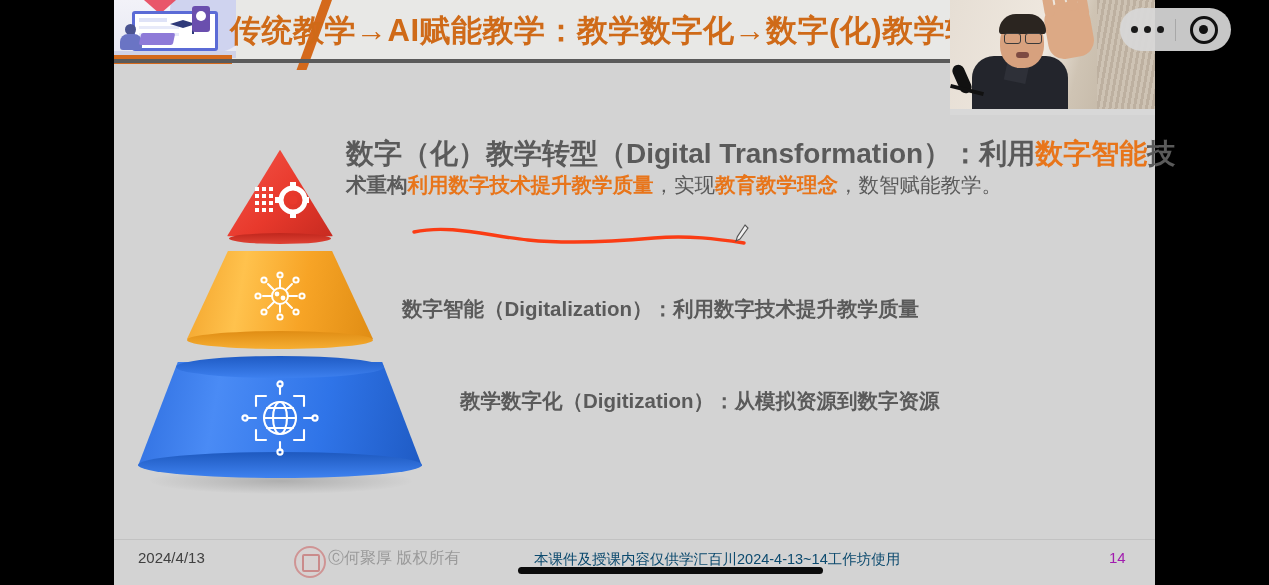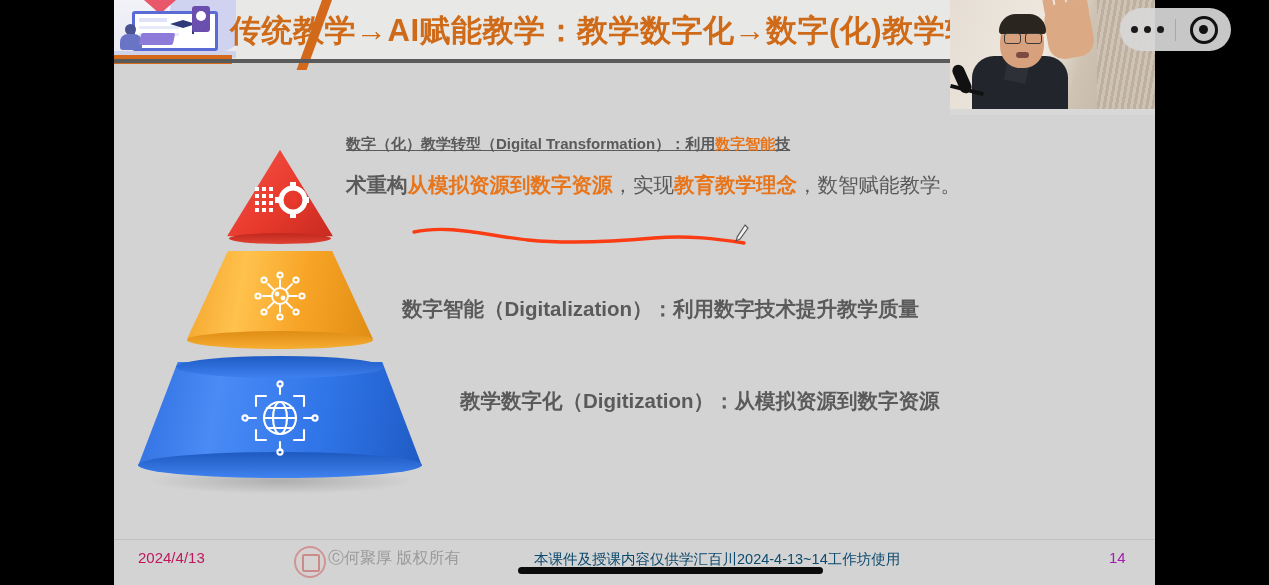--- a/index.html
+++ b/index.html
@@ -29,21 +29,21 @@
   #header-illu .pad .av{position:absolute;left:4px;top:5px;width:10px;height:10px;border-radius:50%;background:#fff;}
   #header-illu .redtri{position:absolute;left:30px;top:0px;width:0;height:0;border-left:16px solid transparent;border-right:16px solid transparent;border-top:14px solid #e8465a;opacity:.9;}
   #header-illu .floor{position:absolute;left:0;bottom:0;width:122px;height:7px;background:#cfd2e8;}
   #header-orangebar{position:absolute;left:0;top:55px;width:118px;height:9px;background:#d4691b;}
   #header-slash{position:absolute;left:196px;top:-4px;width:10px;height:74px;background:#d4691b;transform:skewX(-20deg);}
   #header-title{position:absolute;left:116px;top:7px;width:920px;height:48px;line-height:48px;
       font-size:31px;font-weight:700;color:#cf6a18;white-space:nowrap;letter-spacing:.5px;}
 
   
   .para{position:absolute;color:#5a5a5a;font-weight:700;white-space:nowrap;}
-  #p1-l1{left:232px;top:135px;font-size:15px;text-decoration:underline;}
+  #p1-l1{left:232px;top:135px;font-size:28px;}
   #p1-l2{left:232px;top:171px;font-size:20.5px;}
   #p1-l3{left:232px;top:207px;font-size:20.5px;font-weight:400;}
   #p2{left:288px;top:295px;font-size:20.5px;}
   #p3{left:346px;top:387px;font-size:20.5px;}
   .hl{color:#e8751a;}
   .nrm{font-weight:400;}
 
   
   #redline{position:absolute;left:296px;top:222px;width:340px;height:28px;pointer-events:none;}
   #pen-cursor{position:absolute;left:620px;top:223px;width:16px;height:20px;}
@@ -68,21 +68,21 @@
   #tier-bot .top{position:absolute;left:38px;top:0px;width:208px;height:22px;border-radius:50%;
       background:linear-gradient(180deg,#1f5bc4,#3d80ef);}
   #tier-bot .base{position:absolute;left:0;top:96px;width:284px;height:26px;border-radius:50%;
       background:linear-gradient(180deg,#1e59bf,#3f82f0);}
   #pyr-shadow{position:absolute;left:26px;top:320px;width:262px;height:26px;border-radius:50%;
       background:radial-gradient(ellipse at 50% 50%, rgba(120,120,120,.40) 0%, rgba(150,150,150,0) 72%);}
   .tier-icon{position:absolute;}
 
   
   #footer-rule{position:absolute;left:0;top:539px;width:1041px;height:1px;background:#c2c2c2;}
-  #footer-date{position:absolute;left:24px;top:549px;font-size:15px;color:#be185d;}
+  #footer-date{position:absolute;left:24px;top:549px;font-size:15px;color:#404040;}
   #seal{position:absolute;left:180px;top:546px;width:28px;height:28px;border-radius:50%;
       border:2px solid #cf8a8a;background:#d8d2d2;opacity:.85;}
   #seal:after{content:"";position:absolute;left:6px;top:6px;width:14px;height:14px;
       border:2px solid #c97f7f;border-radius:2px;}
   #footer-copy{position:absolute;left:214px;top:548px;font-size:16px;color:#9a9a9a;}
   #footer-notice{position:absolute;left:420px;top:550px;font-size:14.5px;color:#0c4a6e;white-space:nowrap;}
   #footer-redact{position:absolute;left:404px;top:567px;width:305px;height:7px;border-radius:4px;background:#0b0b0b;}
   #footer-page{position:absolute;left:995px;top:549px;font-size:15px;color:#a21caf;}
 
   
@@ -211,21 +211,21 @@
           </g>
         </svg>
       </div>
     </div>
 
     <div class="para" id="p1-l1">
       <span>数字（化）教学转型（Digital Transformation）：利用</span><span class="hl">数字智能</span><span>技</span>
     </div>
 
     <div class="para" id="p1-l2">
-      <span>术重构</span><span class="hl">从模拟资源到数字资源</span><span class="nrm">，实现</span><span class="hl">教育教学理念</span><span class="nrm">，数智赋能教学。</span>
+      <span>术重构</span><span class="hl">利用数字技术提升教学质量</span><span class="nrm">，实现</span><span class="hl">教育教学理念</span><span class="nrm">，数智赋能教学。</span>
     </div>
 
 
     <svg id="redline" viewBox="0 0 340 28" fill="none">
       <path d="M4 10 C 40 2, 78 14, 118 18 C 158 22, 200 20, 244 16 C 278 13, 308 17, 334 21" stroke="#fa3c14" stroke-width="3.4" stroke-linecap="round"></path>
     </svg>
     <svg id="pen-cursor" viewBox="0 0 16 20" fill="none">
       <path d="M11 2 L14 5 L6 16 L2 18 L3.4 13.6 Z" fill="#f0f0f0" stroke="#555" stroke-width="1.1"></path>
     </svg>
 

